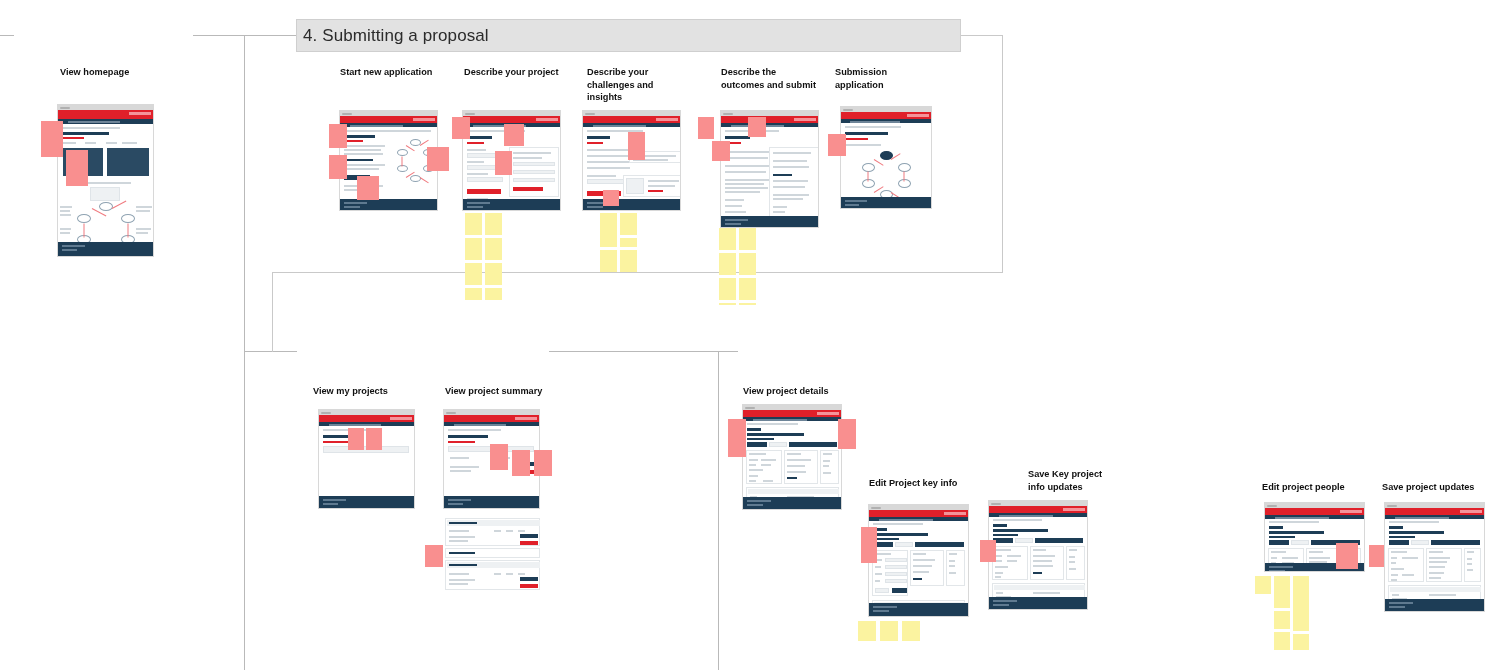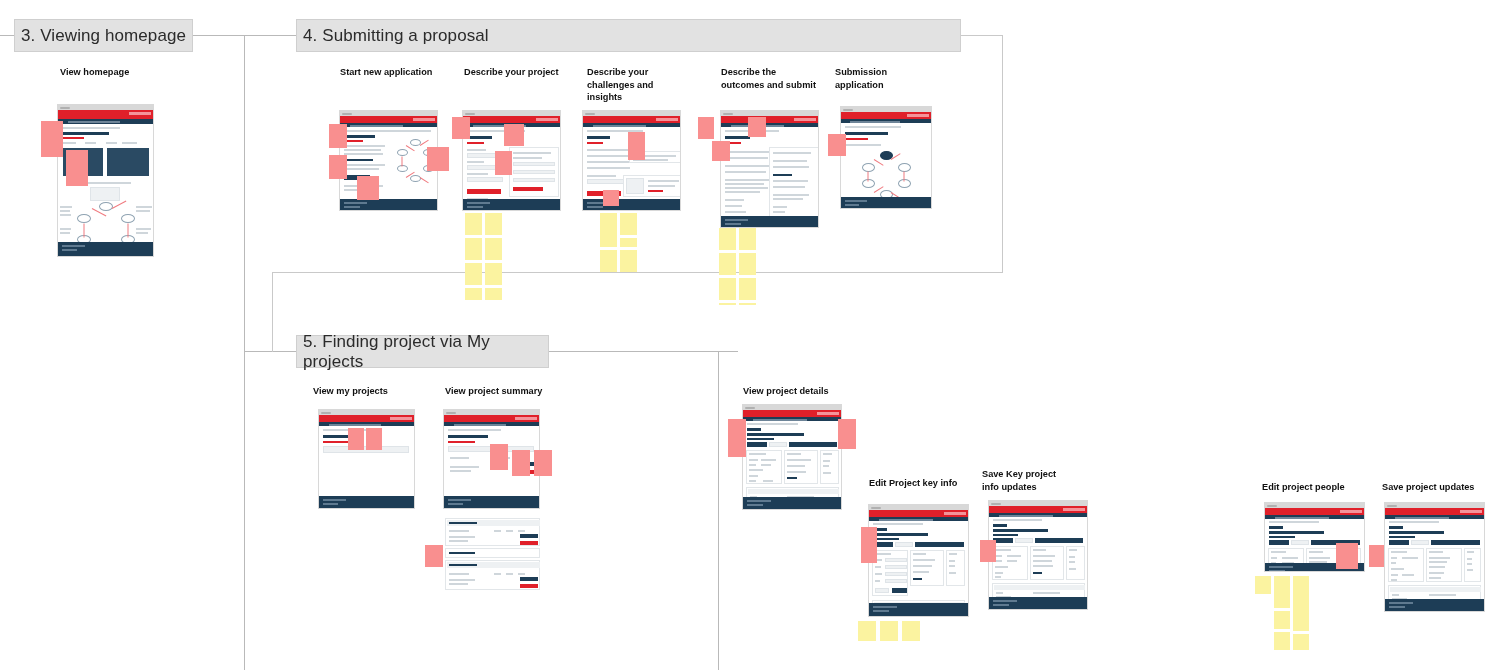--- a/index.html
+++ b/index.html
@@ -77,31 +77,25 @@
 
   <div class="frame-line" style="left:961px;top:35px;width:42px;height:1px;"></div>
   <div class="frame-line" style="left:1002px;top:35px;width:1px;height:238px;"></div>
   <div class="frame-line" style="left:272px;top:272px;width:731px;height:1px;"></div>
   <div class="frame-line" style="left:272px;top:272px;width:1px;height:80px;"></div>
 
   <div class="line h" style="left:549px;top:351px;width:189px;"></div>
 
   <div class="line v" style="left:718px;top:351px;height:319px;"></div>
 
-  <div class="sec-head" style="left:14px;top:19px;width:179px;height:33px;">
-    <span>3. Viewing homepage</span>
-  </div>
 
   <div class="sec-head" style="left:296px;top:19px;width:665px;height:33px;">
     <span>4. Submitting a proposal</span>
   </div>
 
-  <div class="sec-head" style="left:296px;top:335px;width:253px;height:33px;">
-    <span>5. Finding project via My projects</span>
-  </div>
 
 
   <div class="cap" style="left:60px;top:66px;width:140px;">View homepage</div>
 
   <div class="shot" style="left:57px;top:104px;width:97px;height:153px;">
     <div class="chrome"></div>
     <div class="brandbar" style="top:5px;height:9px;"></div>
     <div class="navbar" style="top:14px;height:5px;"></div>
     <div class="body" style="top:19px;bottom:14px;">
       <div class="tl lt" style="left:5px;top:3px;width:60%;"></div>
@@ -419,21 +413,21 @@
     <div class="tl lt" style="left:72px;top:12px;width:7%;"></div>
     <div class="btn-dk" style="left:74px;top:16px;width:18px;height:4px;"></div>
     <div class="tl lt" style="left:3px;top:18px;width:28%;"></div>
     <div class="tl lt" style="left:3px;top:22px;width:20%;"></div>
     <div class="btn-red" style="left:74px;top:23px;width:18px;height:4px;"></div>
   </div>
   <div class="pink" style="left:425px;top:545px;width:18px;height:22px;"></div>
 
   <div class="cap" style="left:743px;top:385px;width:130px;">View project details</div>
   <div class="cap" style="left:869px;top:477px;width:110px;">Edit Project key info</div>
-  <div class="cap" style="left:982px;top:468px;width:78px;">Save Key project info updates</div>
+  <div class="cap" style="left:1028px;top:468px;width:78px;">Save Key project info updates</div>
   <div class="cap" style="left:1262px;top:481px;width:110px;">Edit project people</div>
   <div class="cap" style="left:1382px;top:481px;width:110px;">Save project updates</div>
 
   <div class="shot" style="left:742px;top:404px;width:100px;height:106px;">
     <div class="chrome"></div>
     <div class="brandbar" style="top:5px;height:7px;"></div>
     <div class="navbar" style="top:12px;height:4px;"></div>
     <div class="body" style="top:16px;bottom:12px;">
       <div class="tl lt" style="left:4px;top:2px;width:52%;"></div>
       <div class="tl dk" style="left:4px;top:7px;width:14%;height:2.5px;"></div>

